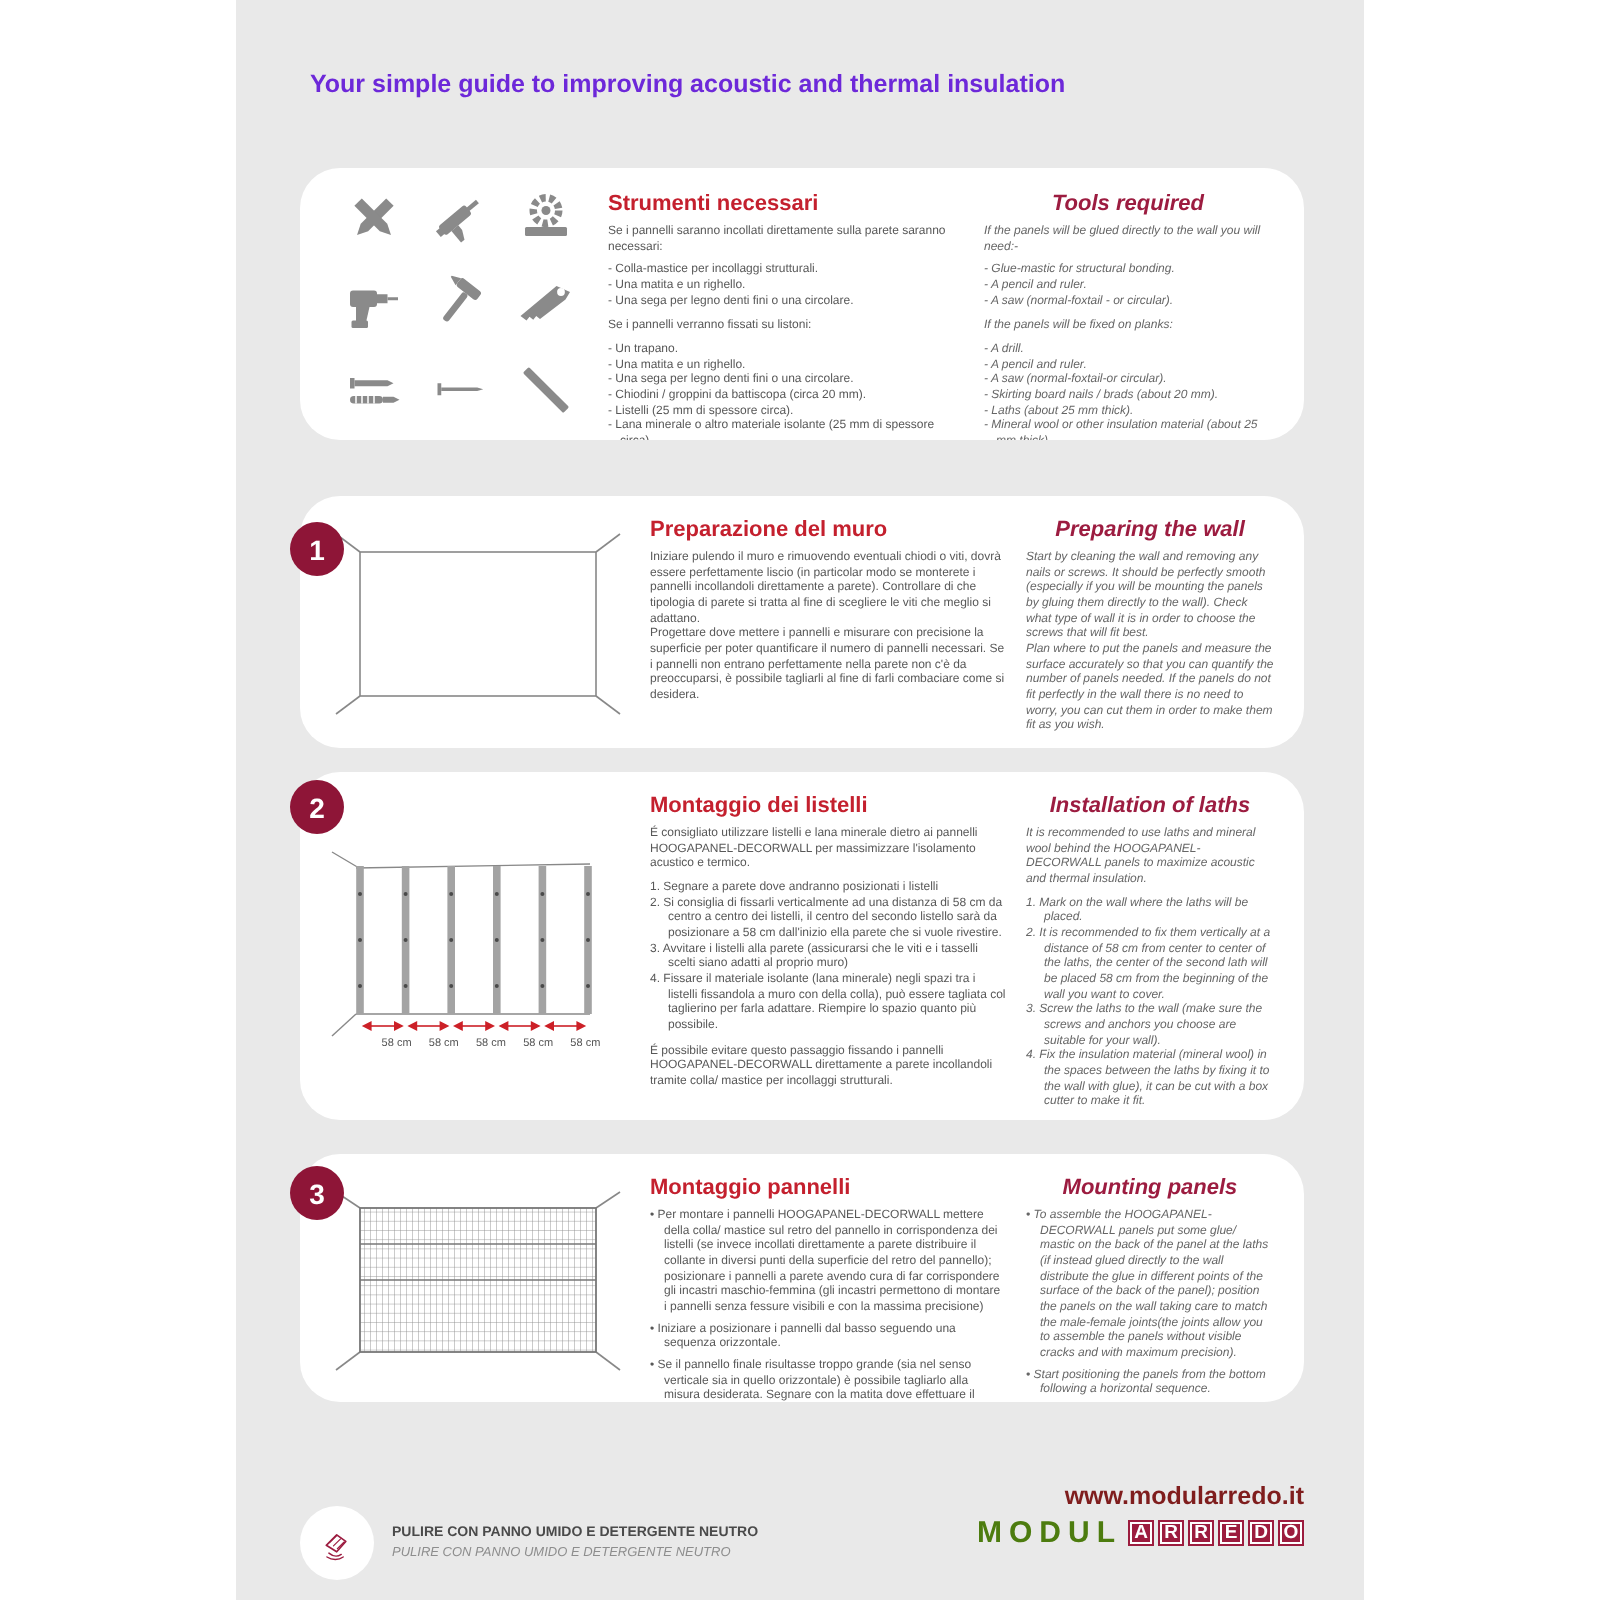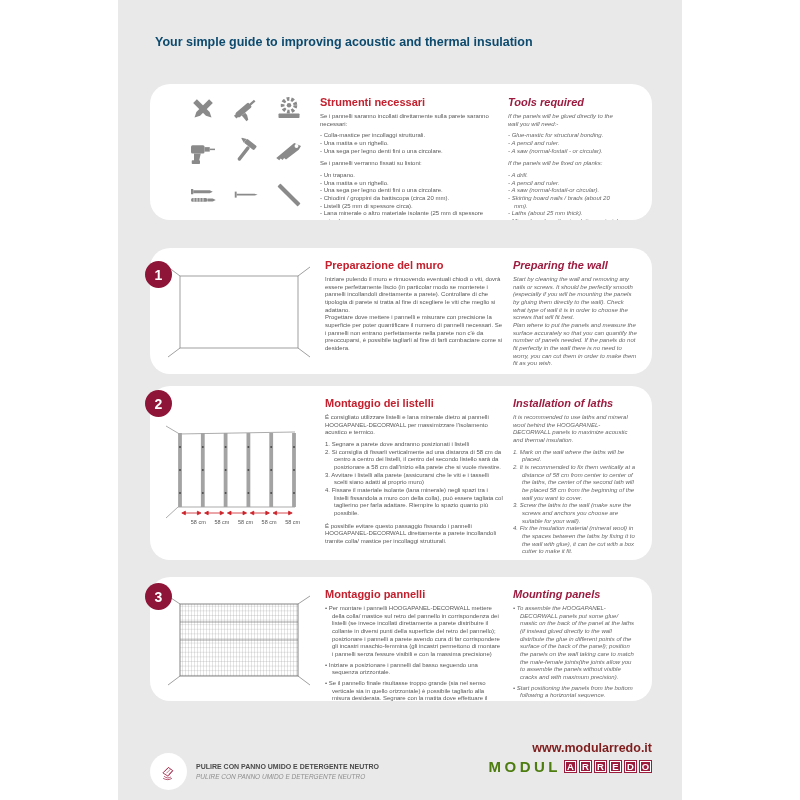--- a/index.html
+++ b/index.html
@@ -1,35 +1,35 @@
 <!DOCTYPE html>
 <html><head>
 <meta charset="utf-8">
 <style>
   html,body{margin:0;padding:0;}
   body{width:800px;height:800px;background:#ffffff;font-family:"Liberation Sans",sans-serif;position:relative;overflow:hidden;}
   .page{position:absolute;left:118px;top:0;width:564px;height:800px;background:#e9e9e9;}
   
   .hdr{position:absolute;left:37px;top:33px;width:505px;}
   .hdr .t1{margin:0;font-size:15px;line-height:1.15;color:#9c1c40;font-weight:bold;}
-  .hdr .t2{margin:2px 0 0;font-size:12.5px;color:#0c4a6e;font-weight:bold;}
+  .hdr .t2{margin:2px 0 0;font-size:12.5px;color:#6d28d9;font-weight:bold;}
   
   .card{position:absolute;left:32px;width:502px;background:#ffffff;border-radius:20px;box-sizing:border-box;overflow:hidden;}
-  .tools{top:84px;height:136px;display:flex;padding:12px 32px;gap:10px;}
+  .tools{top:84px;height:136px;display:flex;padding:12px 16px;gap:10px;}
   .card1{top:248px;height:126px;}
   .card2{top:386px;height:174px;}
   .card3{top:577px;height:124px;}
   .step{display:flex;padding:11px 15px 10px 13px;gap:10px;}
   .c-icons{flex:0 0 128px;display:grid;grid-template-columns:repeat(3,1fr);row-gap:13px;justify-items:center;align-content:center;align-self:center;}
   .c-icons svg{width:30px;height:30px;}
   .c-diag{flex:0 0 152px;display:flex;flex-direction:column;justify-content:center;align-items:center;}
   .c-it{flex:0 0 178px;}
   .c-en{flex:1;}
   .h-it{margin:0 0 5px;font-size:11px;color:#c4202e;font-weight:bold;}
-  .h-en{margin:0 0 5px;font-size:11px;color:#9c1c40;font-weight:bold;font-style:italic;}
+  .h-en{margin:0 0 5px;font-size:11px;color:#9c1c40;font-weight:bold;font-style:italic;text-align:center;}
   .t{font-size:6px;line-height:1.28;color:#585858;margin:0 0 4px;white-space:pre-line;}
   ul{list-style:none;margin:0 0 5px;padding:0;}
   li{font-size:6px;line-height:1.28;color:#585858;padding-left:6px;text-indent:-6px;}
   .dash li::before{content:"- ";}
   .bullet li::before{content:"\2022  ";}
   .bullet li{padding-left:7px;text-indent:-7px;margin-bottom:3px;}
   .numlist li{padding-left:9px;text-indent:-9px;}
   .c-en .t,.c-en li{font-style:italic;color:#666666;}
   
   .num{position:absolute;width:27px;height:27px;border-radius:50%;background:#8e1537;color:#ffffff;font-weight:bold;font-size:14px;display:flex;align-items:center;justify-content:center;}

